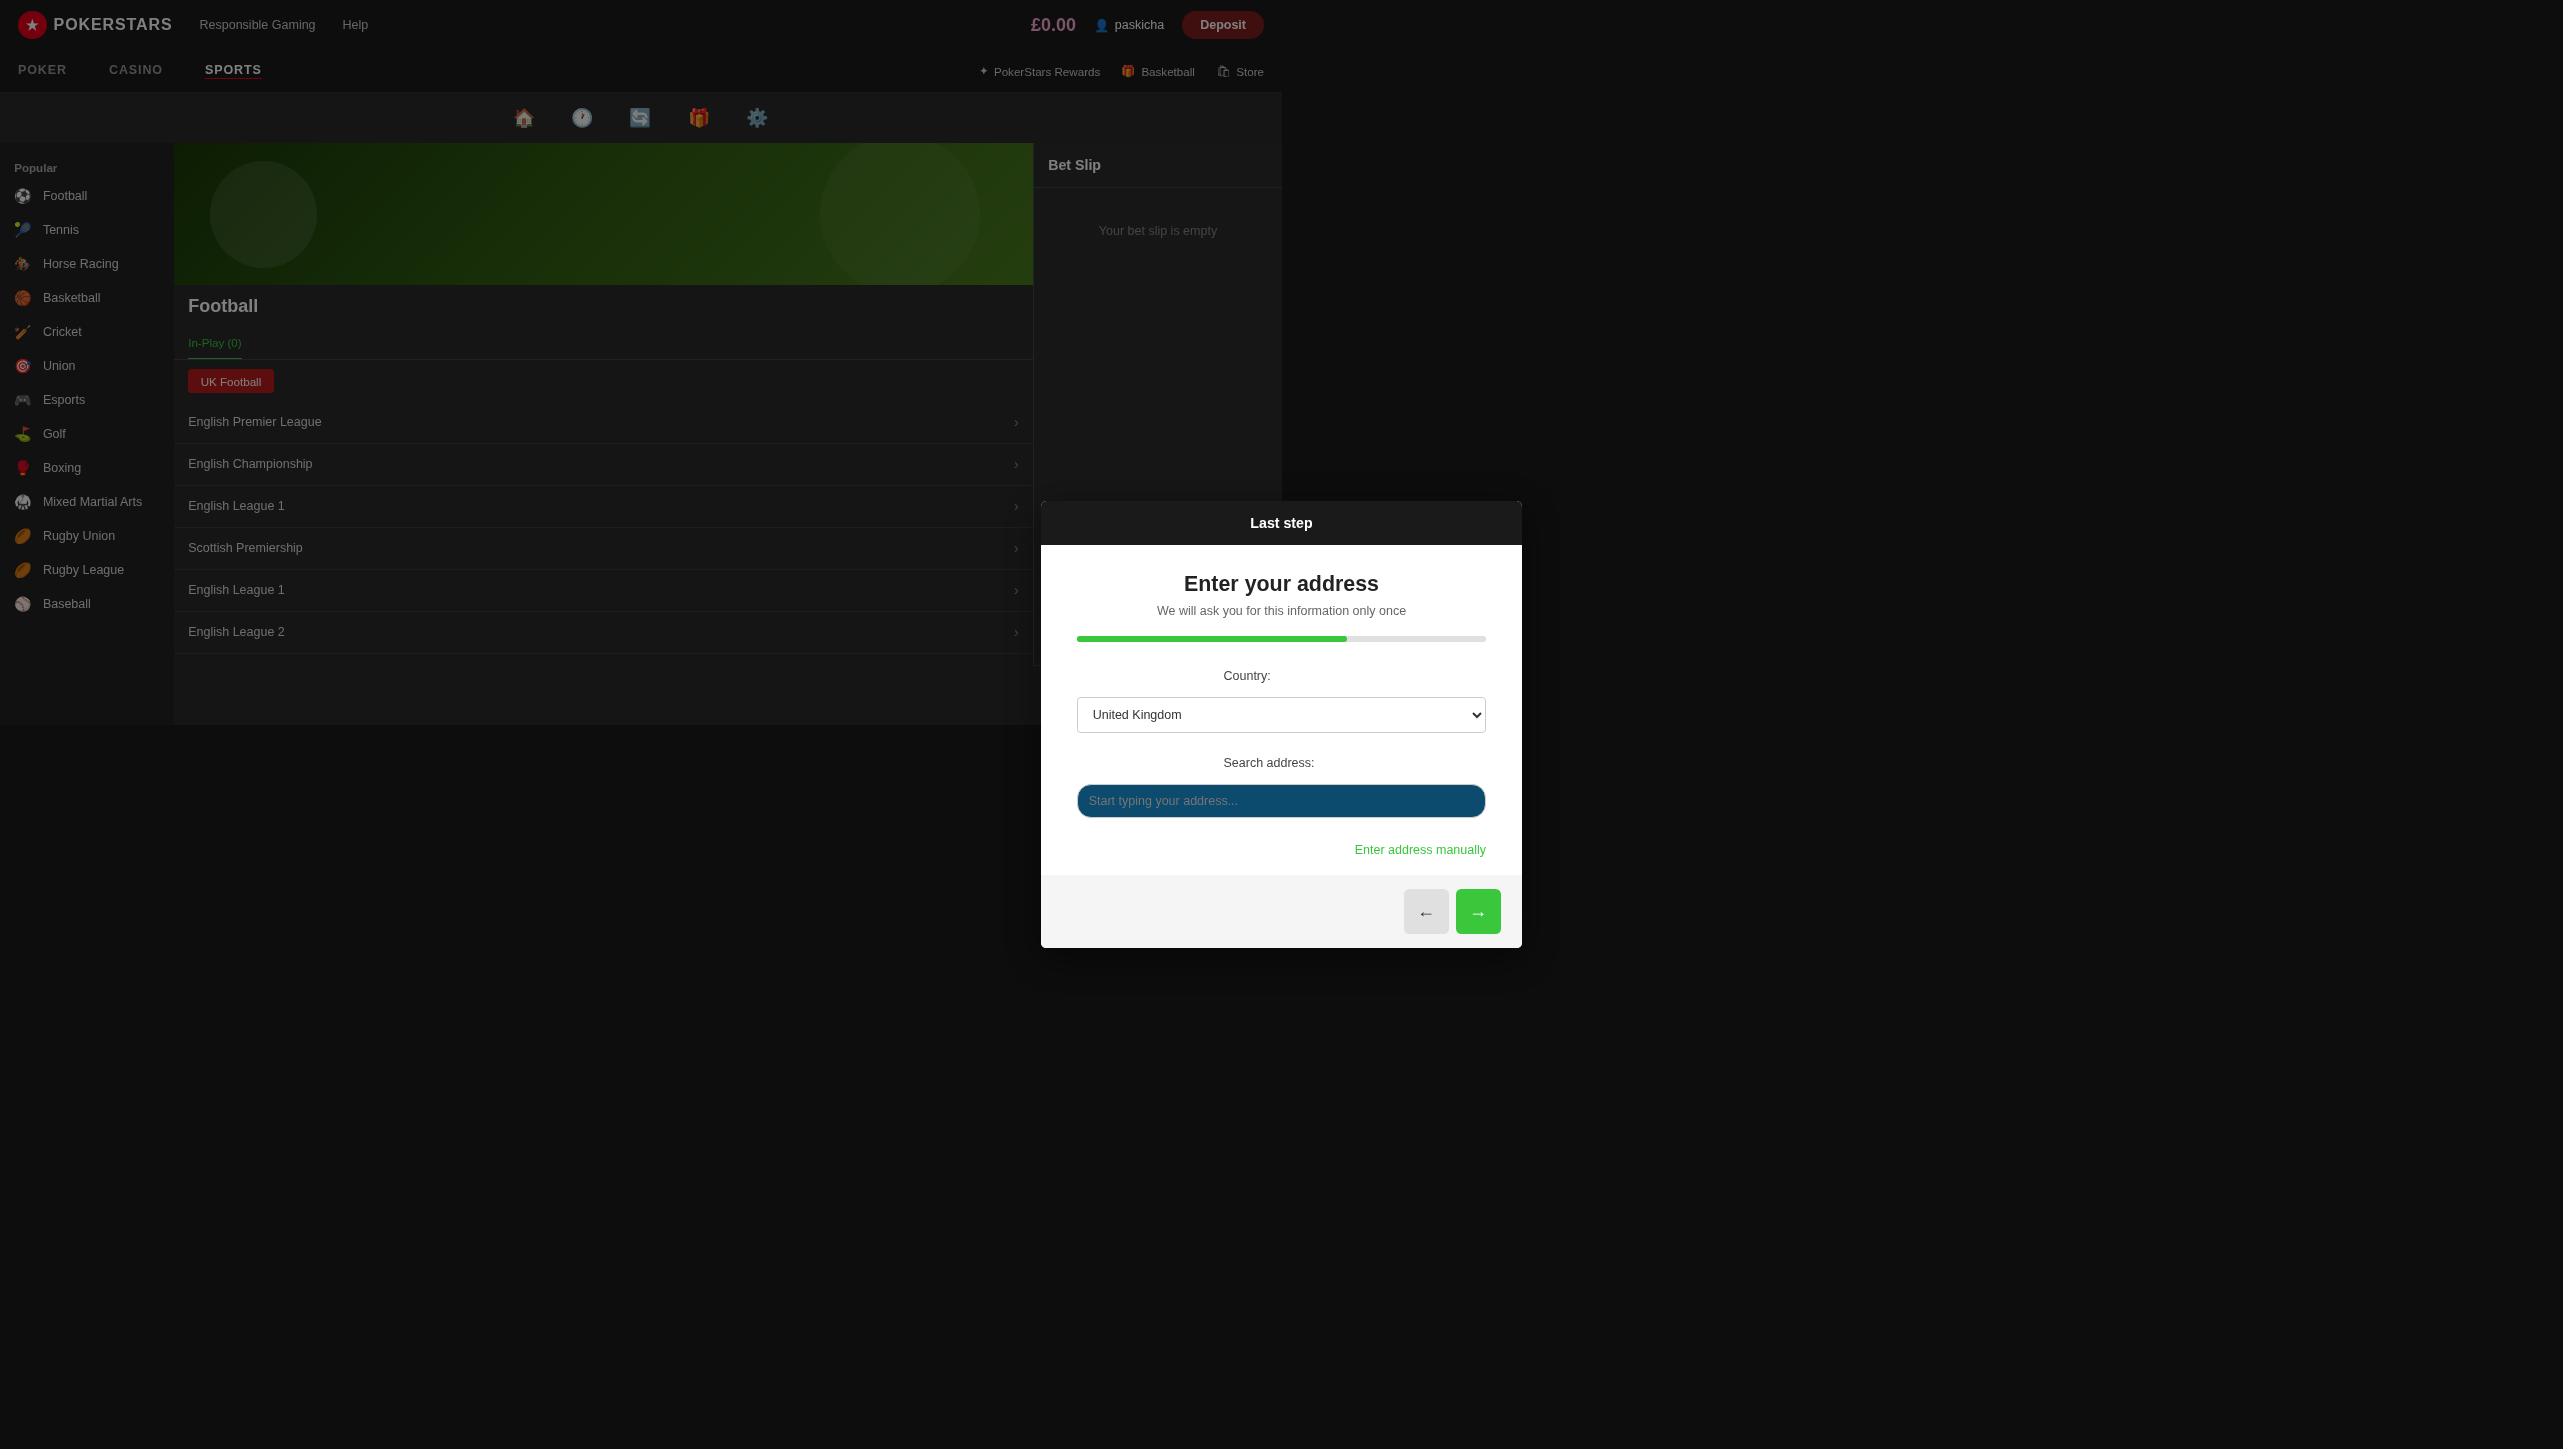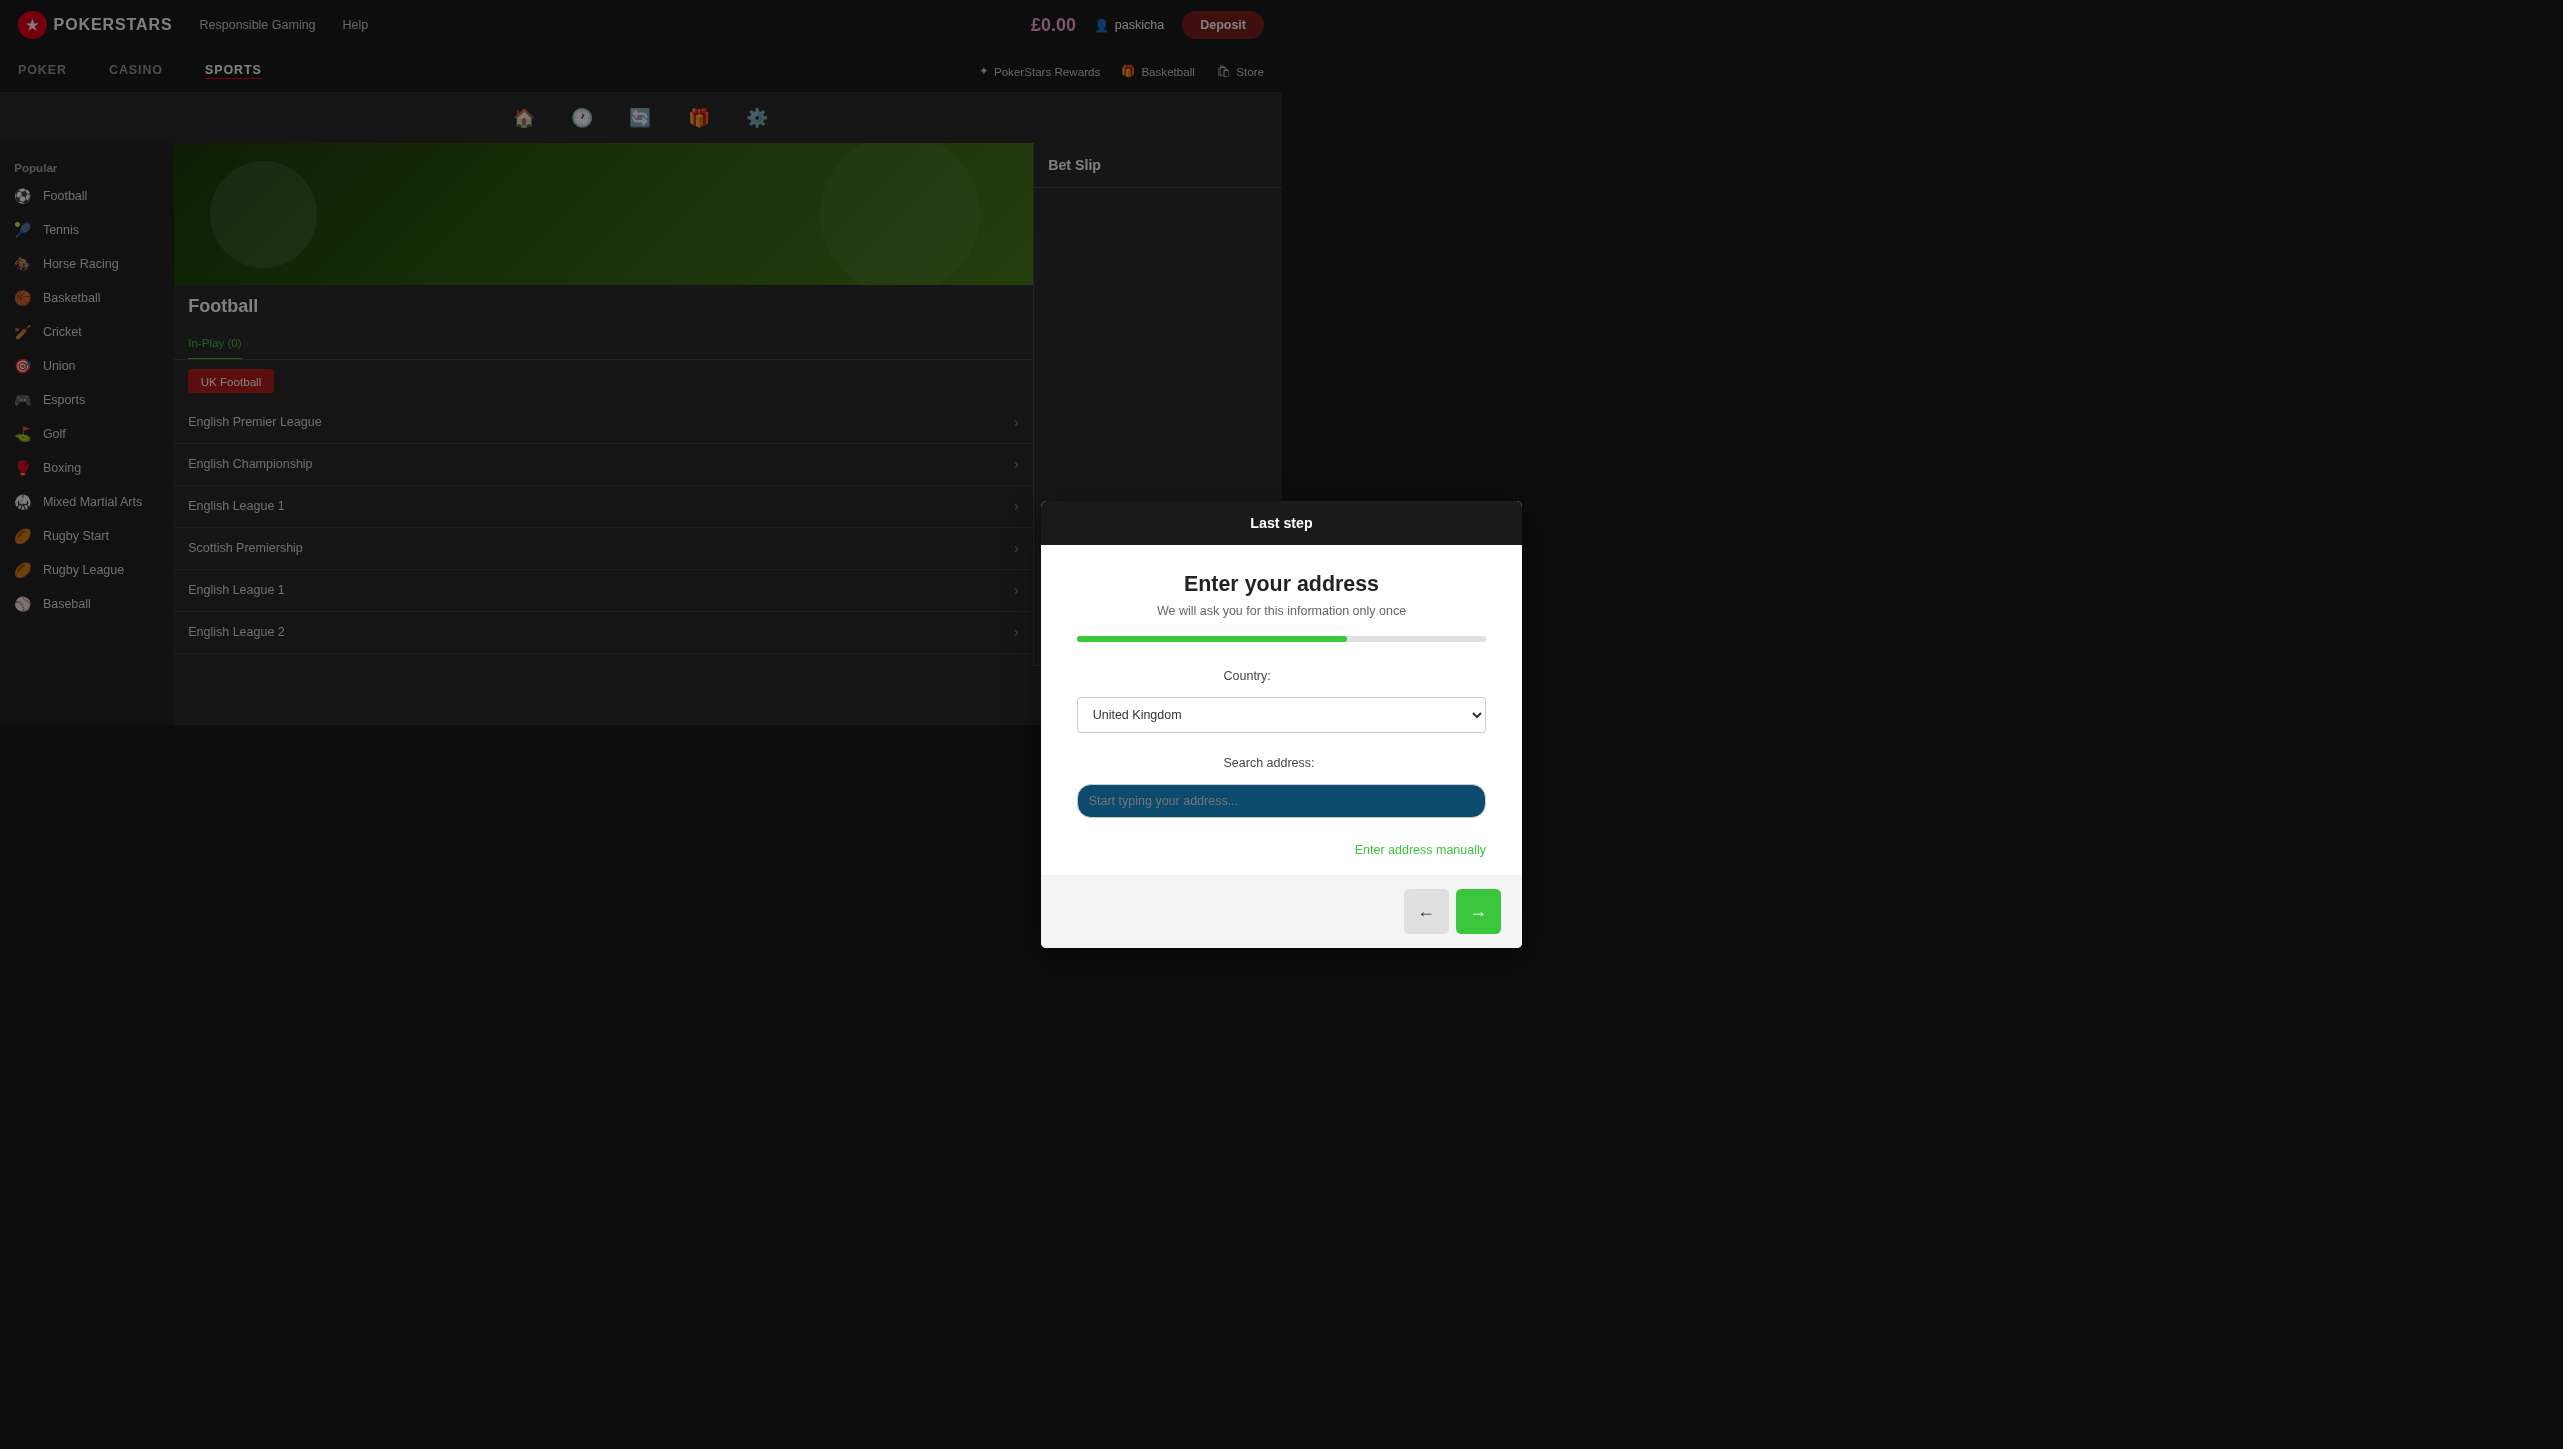--- a/index.html
+++ b/index.html
@@ -308,21 +308,21 @@
     <div class="sidebar-item">
       <span class="sidebar-item-icon">🥊</span>
       <span>Boxing</span>
     </div>
     <div class="sidebar-item">
       <span class="sidebar-item-icon">🥋</span>
       <span>Mixed Martial Arts</span>
     </div>
     <div class="sidebar-item">
       <span class="sidebar-item-icon">🏉</span>
-      <span>Rugby Start</span>
+      <span>Rugby Union</span>
     </div>
     <div class="sidebar-item">
       <span class="sidebar-item-icon">🏉</span>
       <span>Rugby League</span>
     </div>
     <div class="sidebar-item">
       <span class="sidebar-item-icon">⚾</span>
       <span>Baseball</span>
     </div>
   </div>
@@ -364,20 +364,21 @@
       </div>
       <div class="league-item">
         <span>English League 2</span>
         <span class="chevron-right">›</span>
       </div>
     </div>
   </div>
 
   <div class="bet-slip" style="position:relative;">
     <div class="bet-slip-header">Bet Slip</div>
+    <div class="bet-slip-empty">Your bet slip is empty</div>
     <div class="bet-slip-footer">
       <button class="trash-btn">
         <span>🗑</span>
       </button>
       <button class="place-bet-btn">Place Bet</button>
     </div>
   </div>
 
 </div>
 

